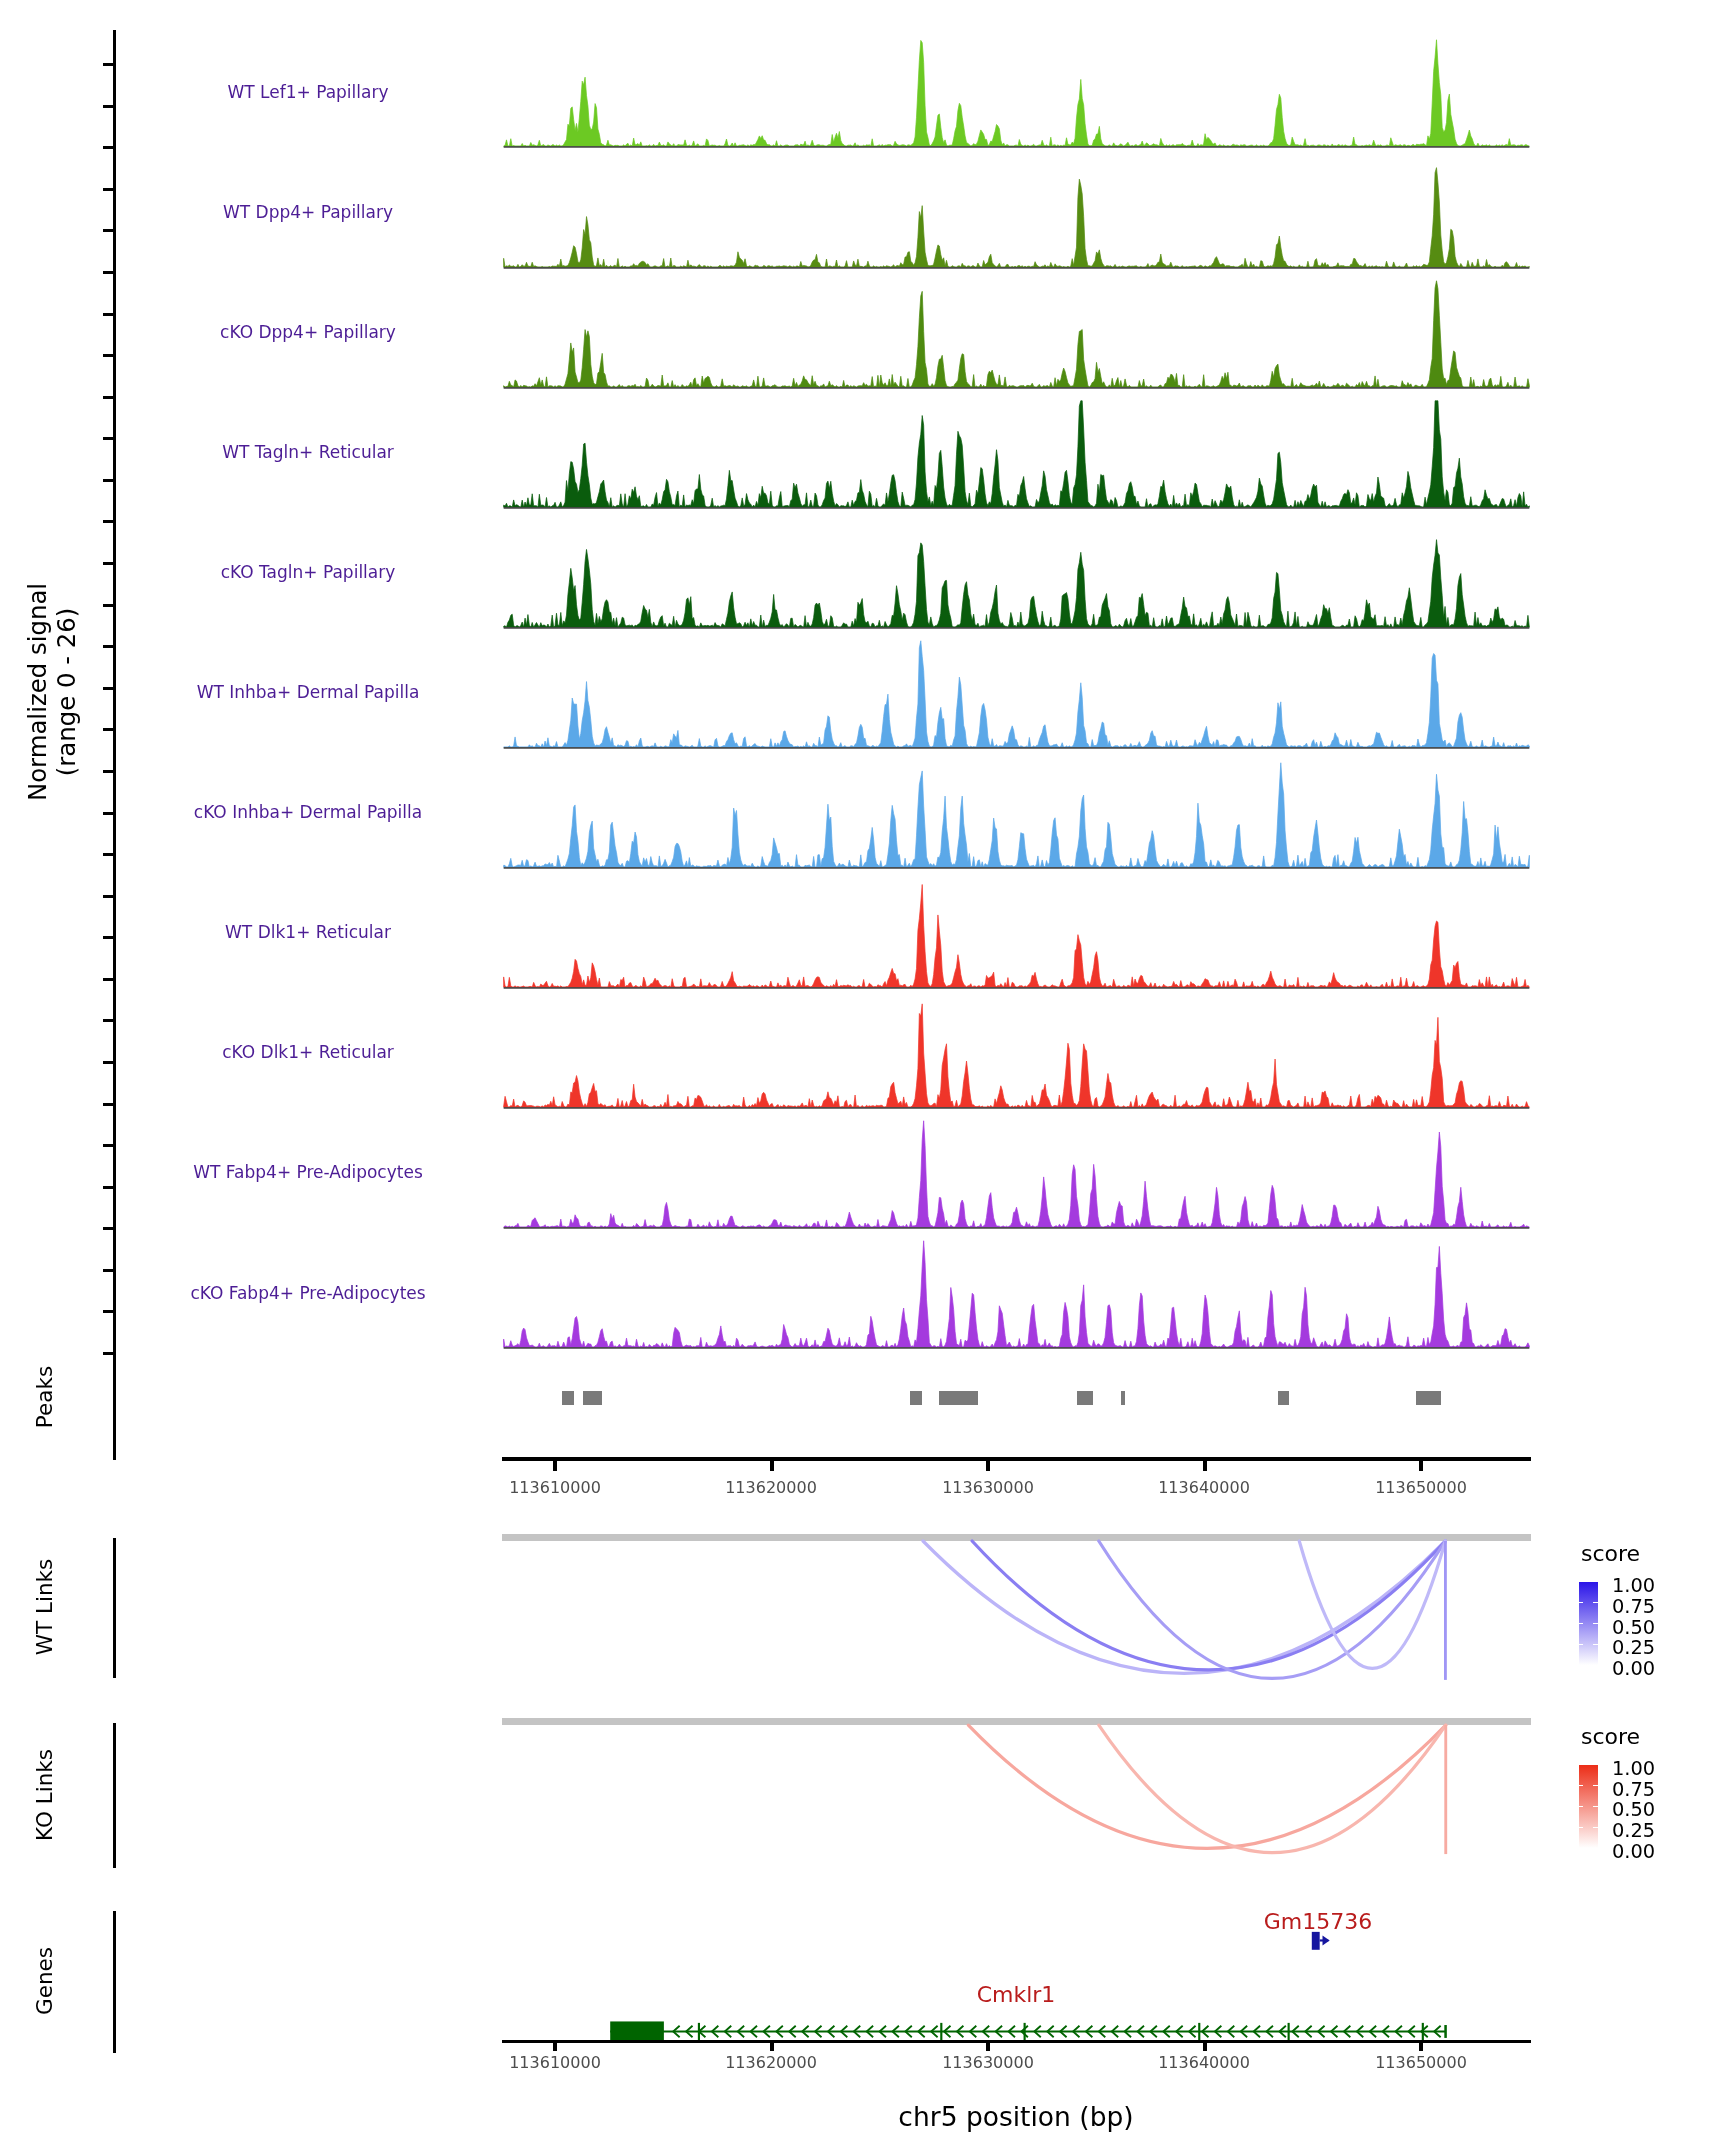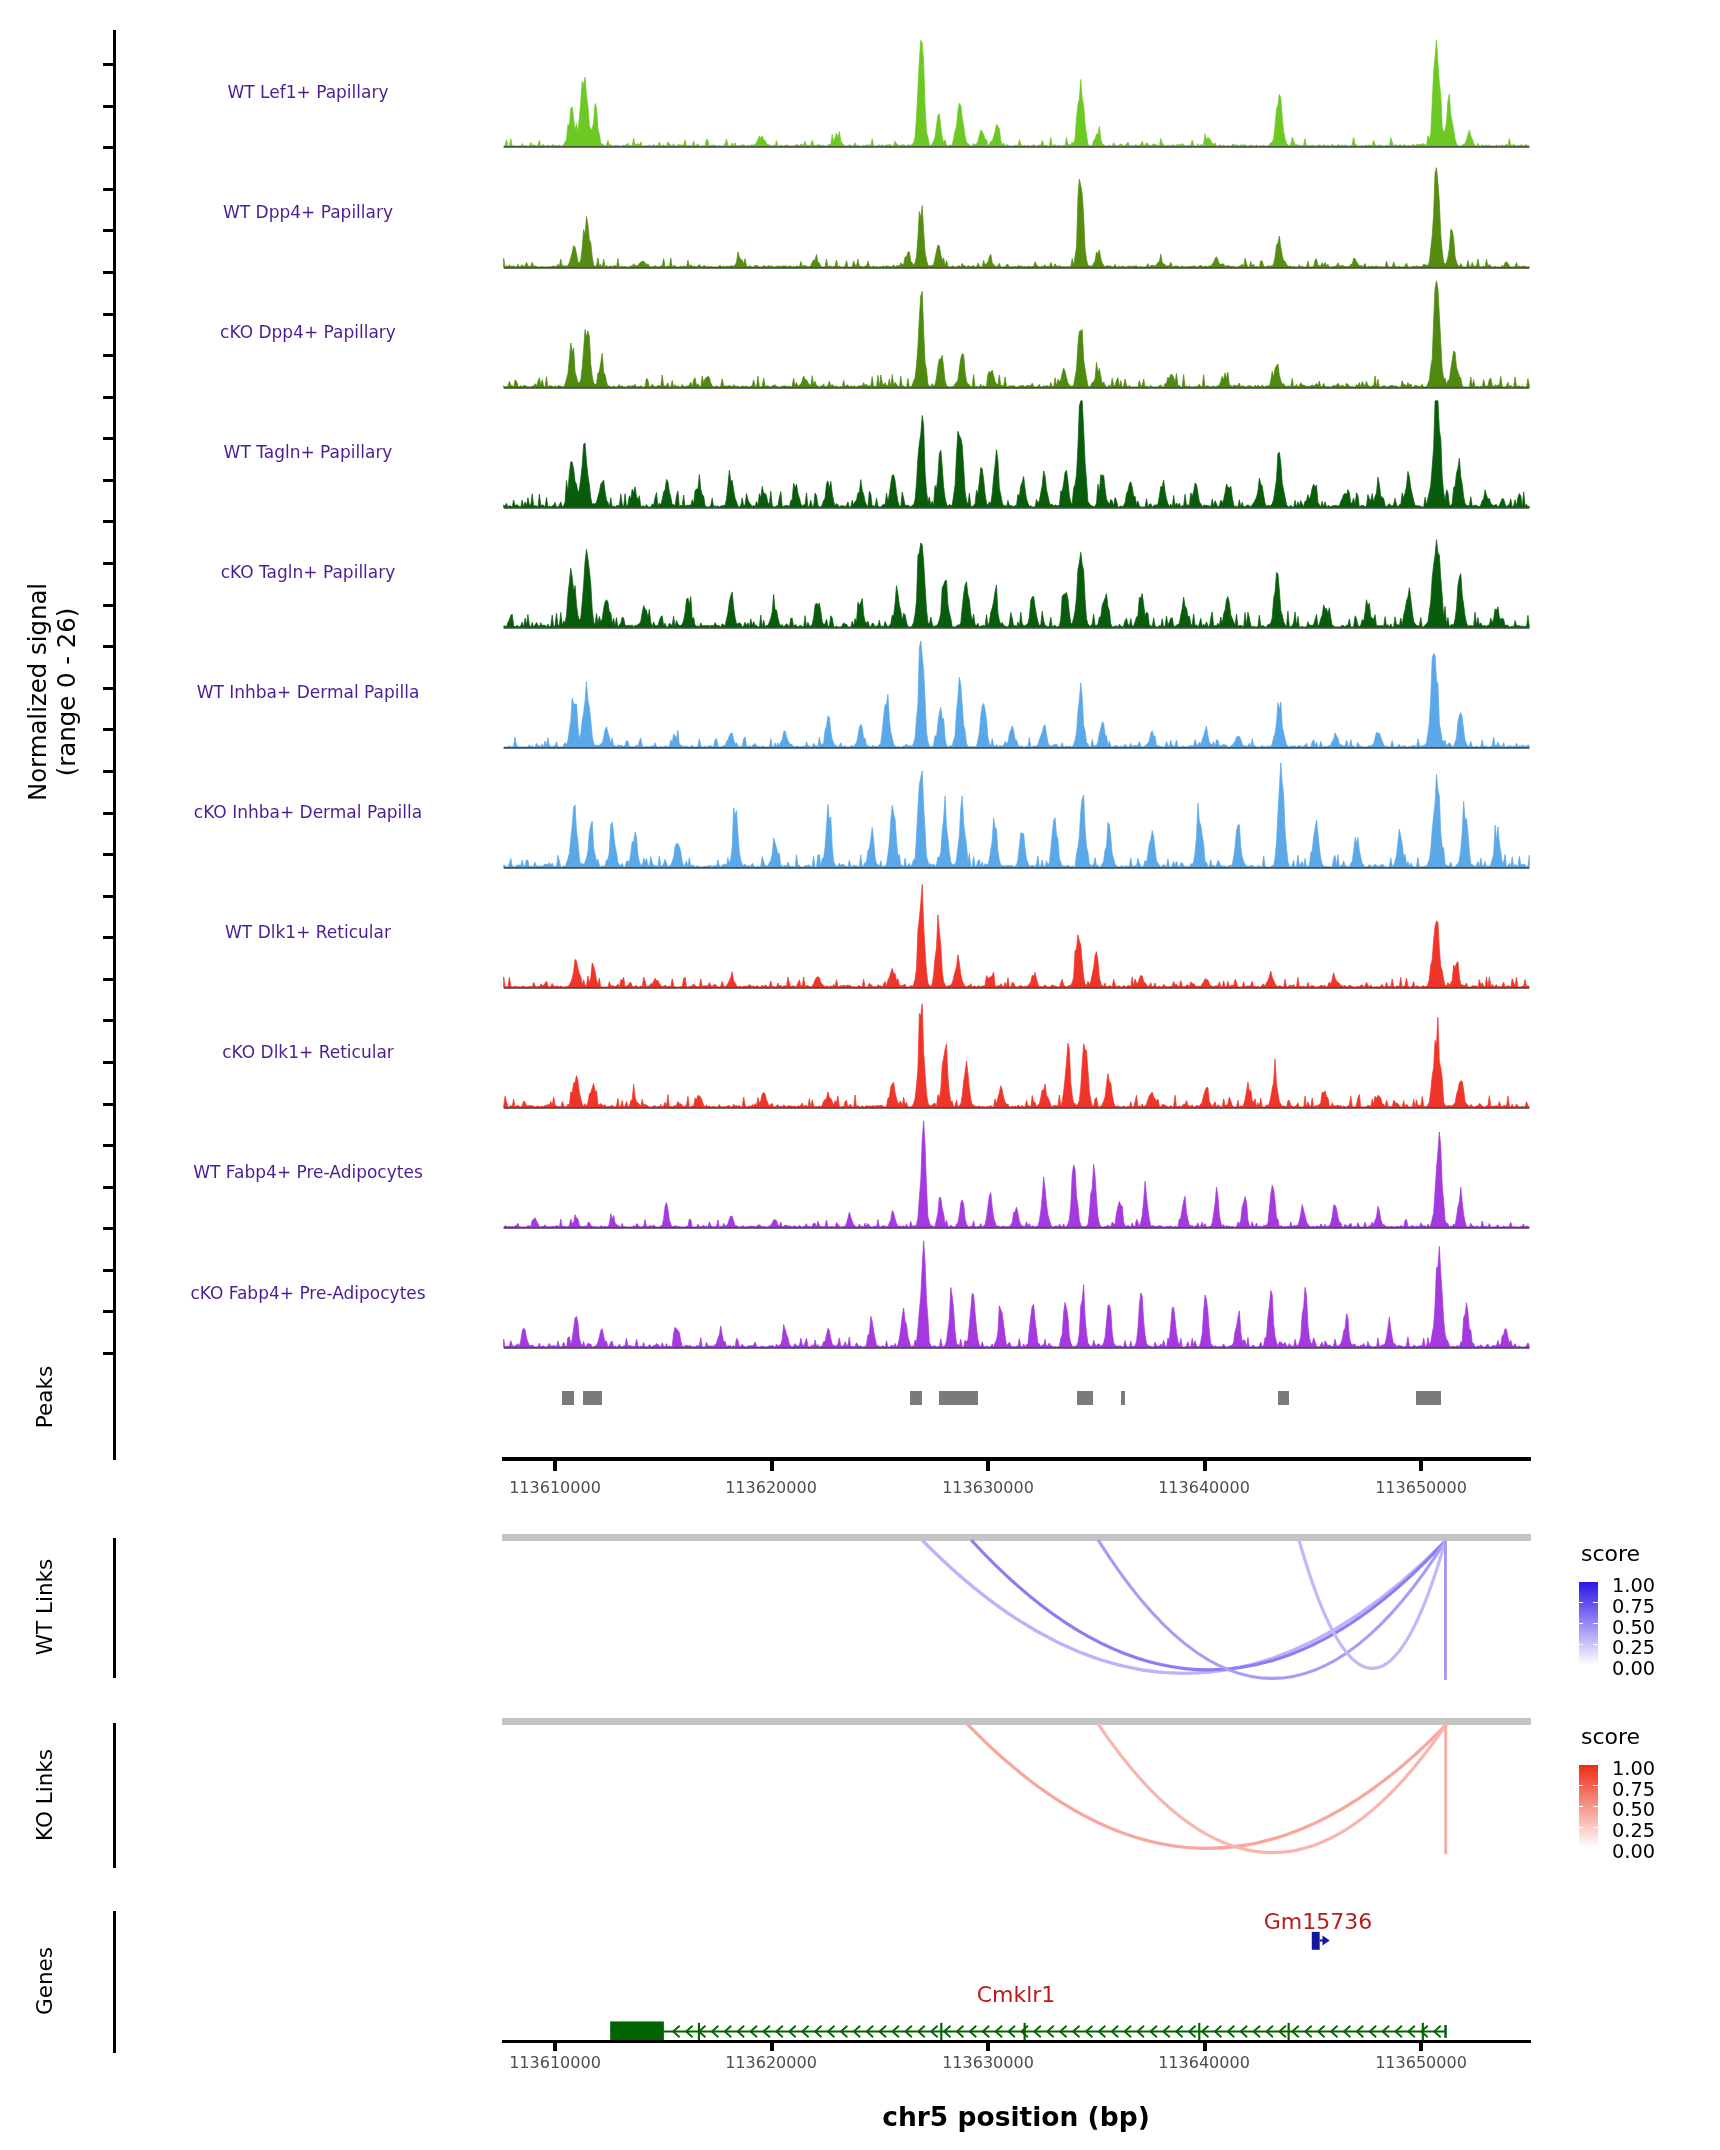--- a/index.html
+++ b/index.html
@@ -34,21 +34,21 @@
       <div class="track-label" style="left: 308px; top: 212px;">WT Dpp4+ Papillary</div>
       <svg width="1029" height="110" viewBox="0 0 1436 154" style="position: absolute; left: 502px; top: 160px;">
         <polygon points="0,150 0,137.6 2,150.0 4,148.0 6,149.0 8,147.1 10,148.8 12,148.9 14,148.0 16,150.0 18,150.0 20,146.1 22,150.0 24,149.1 26,146.6 28,148.6 30,148.6 32,143.2 34,148.4 36,148.9 38,149.1 40,143.1 42,149.0 44,148.2 46,149.1 48,150.0 50,150.0 52,150.0 54,149.2 56,150.0 58,150.0 60,150.0 62,150.0 64,149.1 66,150.0 68,148.4 70,148.7 72,148.8 74,149.0 76,146.0 78,149.0 80,138.7 82,148.4 84,147.8 86,148.8 88,148.3 90,147.7 92,143.5 94,137.0 96,129.1 98,120.0 100,122.0 102,131.0 104,142.4 106,144.3 108,139.9 110,123.2 112,97.4 114,104.8 116,79.2 118,90.6 120,111.5 122,116.0 124,135.8 126,146.9 128,149.0 130,147.8 132,137.1 134,148.2 136,146.4 138,150.0 140,138.9 142,150.0 144,147.3 146,150.0 148,149.2 150,147.8 152,150.0 154,148.0 156,147.2 158,150.0 160,137.9 162,150.0 164,150.0 166,148.2 168,150.0 170,148.8 172,150.0 174,150.0 176,150.0 178,148.0 180,148.8 182,145.2 184,148.2 186,147.6 188,148.5 190,144.7 192,143.0 194,141.9 196,142.0 198,143.5 200,147.1 202,145.2 204,148.7 206,150.0 208,150.0 210,148.8 212,148.2 214,149.0 216,150.0 218,150.0 220,147.9 222,148.4 224,138.0 226,150.0 228,149.2 230,148.1 232,150.0 234,137.2 236,150.0 238,147.7 240,148.2 242,150.0 244,150.0 246,150.0 248,148.4 250,150.0 252,148.1 254,148.9 256,150.0 258,140.3 260,148.9 262,146.8 264,148.8 266,148.6 268,149.0 270,150.0 272,148.2 274,146.3 276,148.9 278,150.0 280,148.2 282,148.1 284,150.0 286,148.3 288,150.0 290,148.7 292,150.0 294,150.0 296,150.0 298,150.0 300,150.0 302,147.8 304,148.0 306,150.0 308,148.2 310,150.0 312,148.5 314,149.1 316,149.0 318,148.1 320,148.4 322,148.6 324,147.2 326,143.1 328,128.5 330,136.1 332,138.5 334,140.5 336,144.9 338,138.3 340,148.0 342,149.7 344,148.1 346,148.9 348,150.0 350,150.0 352,147.2 354,148.0 356,148.1 358,150.0 360,150.0 362,150.0 364,147.6 366,148.5 368,150.0 370,148.1 372,148.2 374,149.1 376,148.3 378,150.0 380,150.0 382,148.8 384,148.8 386,148.3 388,149.2 390,148.8 392,148.1 394,148.5 396,148.7 398,150.0 400,148.2 402,148.7 404,150.0 406,148.6 408,150.0 410,148.5 412,148.5 414,150.0 416,142.1 418,148.4 420,147.7 422,148.1 424,148.4 426,149.9 428,149.5 430,147.6 432,142.9 434,140.1 436,139.6 438,132.1 440,143.1 442,144.0 444,149.0 446,149.8 448,150.0 450,150.0 452,138.6 454,150.0 456,148.3 458,148.6 460,150.0 462,148.8 464,149.0 466,140.0 468,150.0 470,148.2 472,150.0 474,150.0 476,150.0 478,148.4 480,140.9 482,150.0 484,150.0 486,150.0 488,150.0 490,141.3 492,147.0 494,148.5 496,138.8 498,148.9 500,148.9 502,149.2 504,150.0 506,148.2 508,148.7 510,141.6 512,148.2 514,150.0 516,150.0 518,148.2 520,150.0 522,149.0 524,150.0 526,150.0 528,149.2 530,150.0 532,148.2 534,150.0 536,147.9 538,148.7 540,149.0 542,150.0 544,148.7 546,146.7 548,150.0 550,148.0 552,147.8 554,148.9 556,143.8 558,146.7 560,146.0 562,135.8 564,135.6 566,129.1 568,128.4 570,141.8 572,143.8 574,147.4 576,144.0 578,134.9 580,108.4 582,72.2 584,80.8 586,63.9 588,99.5 590,129.0 592,139.4 594,147.8 596,147.9 598,147.9 600,147.7 602,145.9 604,137.2 606,127.0 608,118.9 610,120.4 612,132.4 614,140.6 616,136.9 618,148.4 620,140.5 622,148.9 624,150.0 626,150.0 628,147.9 630,149.1 632,150.0 634,150.0 636,148.3 638,148.2 640,150.0 642,144.7 644,148.2 646,148.2 648,150.0 650,148.2 652,148.5 654,150.0 656,148.1 658,148.2 660,150.0 662,150.0 664,144.3 666,148.2 668,150.0 670,149.9 672,140.7 674,146.8 676,145.0 678,143.3 680,135.6 682,131.9 684,143.7 686,146.2 688,148.4 690,149.7 692,148.1 694,144.7 696,150.0 698,150.0 700,150.0 702,150.0 704,146.6 706,146.1 708,150.0 710,150.0 712,149.0 714,150.0 716,148.8 718,150.0 720,148.1 722,147.7 724,149.3 726,148.2 728,150.0 730,148.9 732,150.0 734,148.6 736,148.8 738,150.0 740,148.8 742,149.1 744,142.4 746,146.7 748,148.4 750,150.0 752,150.0 754,148.6 756,148.6 758,146.7 760,150.0 762,148.2 764,150.0 766,143.4 768,148.2 770,150.0 772,145.4 774,148.4 776,149.0 778,148.2 780,148.7 782,150.0 784,149.2 786,150.0 788,150.0 790,148.9 792,150.0 794,148.6 796,138.1 798,147.6 800,134.7 802,122.0 804,52.3 806,26.8 808,35.5 810,47.7 812,78.9 814,124.2 816,139.3 818,148.0 820,148.0 822,148.6 824,148.5 826,144.4 828,141.2 830,128.7 832,131.7 834,125.8 836,137.7 838,144.3 840,147.2 842,149.7 844,148.1 846,148.1 848,148.6 850,148.2 852,150.0 854,149.2 856,146.2 858,150.0 860,150.0 862,148.8 864,150.0 866,148.4 868,149.1 870,150.0 872,150.0 874,148.8 876,148.3 878,149.0 880,148.7 882,148.8 884,148.3 886,148.2 888,150.0 890,150.0 892,149.0 894,150.0 896,150.0 898,150.0 900,148.7 902,145.0 904,150.0 906,148.2 908,147.1 910,148.0 912,148.3 914,146.7 916,143.3 918,142.8 920,131.7 922,143.2 924,145.5 926,146.5 928,148.4 930,147.9 932,148.0 934,143.0 936,147.9 938,150.0 940,148.2 942,148.5 944,148.5 946,150.0 948,150.0 950,147.8 952,150.0 954,150.0 956,149.2 958,150.0 960,149.1 962,149.1 964,148.8 966,148.6 968,148.2 970,150.0 972,150.0 974,148.2 976,147.5 978,148.6 980,150.0 982,148.1 984,149.1 986,150.0 988,148.0 990,148.3 992,145.8 994,143.2 996,137.9 998,135.3 1000,140.0 1002,144.8 1004,146.8 1006,145.4 1008,145.5 1010,149.0 1012,148.0 1014,148.1 1016,148.0 1018,149.1 1020,149.2 1022,148.9 1024,150.0 1026,150.0 1028,150.0 1030,148.4 1032,147.8 1034,145.9 1036,150.0 1038,137.6 1040,145.1 1042,150.0 1044,150.0 1046,142.2 1048,148.6 1050,145.8 1052,150.0 1054,148.9 1056,150.0 1058,150.0 1060,141.0 1062,141.6 1064,148.2 1066,150.0 1068,149.2 1070,148.0 1072,148.8 1074,148.0 1076,149.1 1078,144.8 1080,136.1 1082,118.5 1084,117.0 1086,106.5 1088,121.9 1090,133.5 1092,141.0 1094,141.8 1096,146.1 1098,148.5 1100,149.1 1102,148.2 1104,150.0 1106,148.8 1108,150.0 1110,150.0 1112,150.0 1114,146.8 1116,150.0 1118,148.6 1120,150.0 1122,150.0 1124,150.0 1126,141.7 1128,150.0 1130,150.0 1132,150.0 1134,148.9 1136,140.1 1138,138.1 1140,147.6 1142,148.1 1144,148.4 1146,143.8 1148,147.5 1150,143.6 1152,148.0 1154,146.1 1156,150.0 1158,150.0 1160,150.0 1162,149.2 1164,148.9 1166,148.0 1168,143.9 1170,148.8 1172,147.9 1174,148.2 1176,148.0 1178,149.2 1180,149.1 1182,149.0 1184,149.3 1186,146.1 1188,145.8 1190,137.9 1192,138.1 1194,142.5 1196,145.1 1198,147.9 1200,147.8 1202,149.0 1204,148.2 1206,145.0 1208,150.0 1210,150.0 1212,148.5 1214,150.0 1216,147.9 1218,150.0 1220,148.9 1222,148.0 1224,150.0 1226,149.2 1228,150.0 1230,149.3 1232,150.0 1234,150.0 1236,141.7 1238,148.1 1240,150.0 1242,150.0 1244,150.0 1246,142.7 1248,148.0 1250,150.0 1252,150.0 1254,148.5 1256,150.0 1258,150.0 1260,150.0 1262,148.2 1264,144.2 1266,150.0 1268,150.0 1270,150.0 1272,150.0 1274,148.1 1276,150.0 1278,147.8 1280,150.0 1282,148.5 1284,150.0 1286,148.5 1288,146.1 1290,146.7 1292,147.5 1294,147.4 1296,142.5 1298,123.7 1300,106.1 1302,75.9 1304,17.7 1306,10.7 1308,31.9 1310,58.8 1312,105.0 1314,127.1 1316,142.6 1318,145.8 1320,143.6 1322,135.3 1324,124.2 1326,97.0 1328,98.8 1330,109.8 1332,134.9 1334,142.9 1336,147.1 1338,149.6 1340,144.9 1342,148.4 1344,150.0 1346,150.0 1348,150.0 1350,140.6 1352,148.2 1354,150.0 1356,143.3 1358,148.8 1360,148.7 1362,148.4 1364,138.5 1366,148.6 1368,150.0 1370,150.0 1372,148.1 1374,150.0 1376,139.3 1378,148.1 1380,146.2 1382,148.6 1384,150.0 1386,150.0 1388,148.9 1390,150.0 1392,150.0 1394,150.0 1396,150.0 1398,147.3 1400,149.3 1402,143.8 1404,142.4 1406,144.9 1408,148.5 1410,150.0 1412,150.0 1414,150.0 1416,149.1 1418,143.5 1420,150.0 1422,148.2 1424,150.0 1426,148.5 1428,149.2 1430,148.4 1432,150.0 1434,150.0 1436,149.2 1436,150" fill="#568c12" stroke="#568c12" stroke-width="1"></polygon>
         <rect x="0" y="150" width="1436" height="2.2" fill="#3c3c3c"></rect>
       </svg>
       <div class="track-label" style="left: 308px; top: 332px;">cKO Dpp4+ Papillary</div>
       <svg width="1029" height="110" viewBox="0 0 1436 154" style="position: absolute; left: 502px; top: 280px;">
         <polygon points="0,150 0,147.9 2,150.0 4,149.2 6,148.8 8,141.8 10,147.2 12,147.7 14,150.0 16,139.9 18,141.5 20,148.2 22,150.0 24,147.6 26,150.0 28,147.5 30,148.1 32,148.4 34,150.0 36,149.3 38,150.0 40,148.2 42,148.9 44,145.2 46,148.5 48,142.5 50,136.8 52,147.5 54,139.9 56,148.5 58,150.0 60,135.6 62,150.0 64,148.2 66,148.1 68,148.5 70,150.0 72,147.9 74,150.0 76,148.1 78,148.2 80,148.4 82,149.9 84,149.4 86,145.9 88,138.5 90,131.3 92,110.9 94,88.1 96,101.3 98,95.1 100,128.9 102,135.8 104,143.6 106,143.9 108,140.2 110,122.6 112,96.9 114,69.4 116,79.8 118,71.2 120,79.1 122,118.1 124,134.6 126,143.9 128,146.4 130,145.3 132,130.2 134,128.2 136,115.5 138,102.7 140,129.4 142,132.4 144,142.7 146,148.6 148,148.0 150,150.0 152,150.0 154,148.0 156,150.0 158,150.0 160,148.3 162,146.4 164,150.0 166,147.7 168,150.0 170,150.0 172,150.0 174,148.2 176,148.0 178,149.0 180,147.6 182,148.3 184,145.9 186,150.0 188,149.1 190,150.0 192,147.6 194,150.0 196,150.0 198,149.2 200,137.3 202,140.5 204,150.0 206,149.1 208,146.0 210,148.0 212,150.0 214,149.1 216,147.7 218,147.9 220,148.9 222,133.0 224,148.1 226,148.5 228,147.8 230,144.0 232,150.0 234,150.0 236,140.8 238,150.0 240,146.5 242,150.0 244,147.7 246,150.0 248,150.0 250,146.4 252,148.7 254,150.0 256,148.2 258,149.1 260,146.6 262,143.0 264,150.0 266,139.8 268,137.0 270,148.2 272,145.2 274,148.7 276,149.7 278,134.4 280,144.3 282,137.8 284,136.6 286,134.7 288,136.4 290,144.1 292,148.5 294,149.6 296,149.9 298,147.6 300,150.0 302,150.0 304,147.9 306,138.4 308,148.6 310,147.9 312,148.9 314,148.4 316,147.7 318,148.3 320,150.0 322,146.6 324,148.6 326,149.0 328,148.3 330,150.0 332,150.0 334,148.0 336,148.8 338,149.3 340,148.2 342,150.0 344,150.0 346,148.8 348,148.1 350,139.9 352,147.9 354,150.0 356,134.6 358,149.2 360,150.0 362,148.5 364,137.1 366,148.3 368,148.5 370,148.0 372,149.0 374,150.0 376,148.2 378,147.6 380,146.6 382,148.6 384,150.0 386,150.0 388,150.0 390,148.3 392,148.5 394,148.2 396,149.1 398,149.0 400,148.5 402,150.0 404,148.2 406,137.6 408,148.1 410,143.4 412,149.0 414,147.0 416,145.9 418,141.3 420,134.2 422,139.3 424,139.8 426,143.5 428,146.1 430,147.7 432,134.0 434,146.8 436,141.8 438,147.7 440,148.2 442,150.0 444,148.1 446,148.5 448,145.5 450,150.0 452,148.7 454,148.1 456,141.7 458,148.2 460,146.6 462,148.1 464,150.0 466,147.8 468,150.0 470,150.0 472,148.9 474,150.0 476,140.6 478,150.0 480,147.1 482,147.0 484,150.0 486,147.8 488,150.0 490,147.9 492,149.0 494,150.0 496,148.4 498,148.0 500,148.0 502,148.3 504,143.7 506,147.6 508,146.1 510,148.8 512,148.0 514,148.4 516,135.2 518,150.0 520,148.0 522,150.0 524,133.5 526,150.0 528,133.0 530,143.9 532,147.4 534,143.9 536,148.2 538,147.8 540,138.5 542,150.0 544,132.3 546,147.1 548,143.0 550,145.8 552,148.9 554,150.0 556,134.8 558,148.5 560,148.2 562,150.0 564,150.0 566,137.9 568,150.0 570,149.9 572,147.1 574,141.2 576,137.0 578,118.5 580,93.2 582,52.9 584,22.5 586,15.9 588,72.0 590,115.4 592,125.3 594,145.7 596,148.9 598,148.8 600,145.1 602,148.8 604,145.9 606,136.7 608,120.6 610,110.9 612,110.7 614,105.4 616,122.8 618,141.0 620,147.7 622,149.3 624,149.9 626,150.0 628,149.1 630,149.0 632,145.2 634,143.2 636,140.2 638,123.9 640,109.9 642,103.3 644,104.3 646,128.4 648,142.0 650,145.2 652,146.7 654,149.9 656,149.1 658,132.4 660,150.0 662,148.5 664,150.0 666,149.2 668,145.8 670,150.0 672,147.5 674,149.8 676,147.7 678,132.4 680,127.7 682,129.8 684,126.1 686,134.1 688,141.7 690,146.0 692,146.8 694,132.9 696,147.8 698,147.8 700,148.2 702,135.7 704,148.9 706,150.0 708,147.5 710,148.8 712,148.1 714,148.1 716,149.2 718,150.0 720,150.0 722,148.4 724,147.9 726,148.0 728,147.6 730,150.0 732,148.1 734,147.5 736,148.2 738,147.9 740,144.5 742,148.8 744,150.0 746,150.0 748,148.3 750,146.1 752,150.0 754,150.0 756,147.8 758,149.0 760,148.1 762,147.9 764,150.0 766,143.4 768,148.6 770,150.0 772,136.8 774,148.1 776,139.0 778,142.0 780,139.8 782,130.5 784,123.3 786,128.0 788,136.6 790,144.1 792,146.9 794,148.8 796,148.4 798,147.3 800,136.5 802,124.9 804,90.5 806,72.0 808,71.0 810,69.3 812,111.4 814,125.0 816,137.1 818,147.9 820,149.7 822,147.8 824,143.6 826,142.6 828,137.9 830,115.3 832,129.4 834,123.9 836,134.8 838,145.4 840,142.5 842,147.2 844,149.9 846,150.0 848,146.8 850,150.0 852,137.6 854,148.2 856,147.5 858,141.1 860,136.6 862,150.0 864,140.8 866,150.0 868,148.2 870,138.5 872,147.5 874,150.0 876,147.5 878,150.0 880,150.0 882,150.0 884,150.0 886,150.0 888,150.0 890,140.8 892,148.4 894,148.2 896,138.7 898,150.0 900,148.1 902,150.0 904,150.0 906,147.2 908,150.0 910,150.0 912,150.0 914,150.0 916,150.0 918,147.7 920,147.1 922,150.0 924,149.9 926,145.1 928,144.3 930,136.0 932,138.5 934,132.1 936,132.7 938,136.6 940,143.0 942,130.8 944,147.9 946,147.5 948,150.0 950,150.0 952,132.5 954,150.0 956,148.1 958,150.0 960,148.0 962,150.0 964,150.0 966,150.0 968,148.6 970,150.0 972,148.0 974,146.0 976,149.2 978,150.0 980,132.6 982,150.0 984,148.2 986,148.3 988,149.1 990,150.0 992,149.0 994,148.0 996,150.0 998,149.1 1000,148.1 1002,146.9 1004,142.0 1006,134.8 1008,139.9 1010,129.9 1012,138.1 1014,129.1 1016,147.1 1018,147.2 1020,149.8 1022,147.2 1024,147.5 1026,148.4 1028,147.7 1030,144.2 1032,150.0 1034,148.4 1036,148.2 1038,150.0 1040,150.0 1042,148.2 1044,148.2 1046,147.9 1048,150.0 1050,150.0 1052,147.0 1054,150.0 1056,147.2 1058,148.9 1060,150.0 1062,146.8 1064,149.1 1066,150.0 1068,148.2 1070,148.1 1072,148.6 1074,140.4 1076,127.8 1078,136.3 1080,123.9 1082,119.9 1084,117.7 1086,133.4 1088,140.3 1090,145.8 1092,145.1 1094,148.1 1096,149.0 1098,148.5 1100,148.7 1102,149.2 1104,137.6 1106,150.0 1108,148.1 1110,146.3 1112,150.0 1114,148.2 1116,143.8 1118,146.6 1120,147.5 1122,148.2 1124,148.8 1126,148.9 1128,148.9 1130,148.2 1132,146.9 1134,148.3 1136,147.5 1138,144.5 1140,148.3 1142,141.4 1144,150.0 1146,149.0 1148,144.8 1150,148.5 1152,150.0 1154,148.7 1156,150.0 1158,150.0 1160,149.0 1162,147.1 1164,148.4 1166,147.5 1168,144.7 1170,147.2 1172,149.2 1174,147.0 1176,148.2 1178,150.0 1180,144.4 1182,146.3 1184,148.1 1186,150.0 1188,148.6 1190,150.0 1192,150.0 1194,146.4 1196,148.2 1198,143.5 1200,150.0 1202,142.2 1204,146.3 1206,148.1 1208,141.9 1210,148.1 1212,148.2 1214,150.0 1216,148.0 1218,147.8 1220,134.3 1222,150.0 1224,139.0 1226,150.0 1228,150.0 1230,148.6 1232,148.1 1234,148.2 1236,150.0 1238,150.0 1240,148.4 1242,147.8 1244,147.8 1246,148.1 1248,148.9 1250,148.2 1252,150.0 1254,150.0 1256,150.0 1258,141.0 1260,146.4 1262,146.5 1264,148.6 1266,143.5 1268,147.5 1270,145.4 1272,150.0 1274,150.0 1276,147.4 1278,147.5 1280,148.7 1282,149.2 1284,148.9 1286,146.1 1288,150.0 1290,149.9 1292,149.4 1294,144.9 1296,139.7 1298,122.3 1300,109.9 1302,56.9 1304,11.3 1306,1.1 1308,12.4 1310,50.1 1312,87.4 1314,124.6 1316,137.9 1318,137.5 1320,146.4 1322,140.6 1324,139.8 1326,124.7 1328,112.2 1330,99.2 1332,101.5 1334,122.2 1336,128.8 1338,134.9 1340,137.1 1342,147.7 1344,150.0 1346,150.0 1348,150.0 1350,150.0 1352,150.0 1354,135.8 1356,148.9 1358,139.5 1360,150.0 1362,149.2 1364,148.9 1366,150.0 1368,148.4 1370,150.0 1372,139.4 1374,148.2 1376,148.8 1378,148.2 1380,139.5 1382,137.2 1384,146.9 1386,150.0 1388,146.6 1390,148.3 1392,146.5 1394,148.2 1396,134.9 1398,149.1 1400,150.0 1402,150.0 1404,148.1 1406,143.2 1408,150.0 1410,147.2 1412,150.0 1414,150.0 1416,135.8 1418,148.7 1420,148.9 1422,148.2 1424,150.0 1426,148.0 1428,150.0 1430,150.0 1432,150.0 1434,138.2 1436,147.7 1436,150" fill="#4e8a10" stroke="#4e8a10" stroke-width="1"></polygon>
         <rect x="0" y="150" width="1436" height="2.2" fill="#3c3c3c"></rect>
       </svg>
-      <div class="track-label" style="left: 308px; top: 452px;">WT Tagln+ Papillary</div>
+      <div class="track-label" style="left: 308px; top: 452px;">WT Tagln+ Reticular</div>
       <svg width="1029" height="110" viewBox="0 0 1436 154" style="position: absolute; left: 502px; top: 400px;">
         <polygon points="0,150 0,147.1 2,148.4 4,144.6 6,150.0 8,148.2 10,148.3 12,150.0 14,139.9 16,148.1 18,146.5 20,147.5 22,149.2 24,150.0 26,140.1 28,150.0 30,142.8 32,148.2 34,136.9 36,147.0 38,147.1 40,131.3 42,148.2 44,147.9 46,148.2 48,150.0 50,131.9 52,147.5 54,147.0 56,147.3 58,150.0 60,136.5 62,150.0 64,148.0 66,150.0 68,148.2 70,147.4 72,143.2 74,150.0 76,150.0 78,147.1 80,142.6 82,149.7 84,147.8 86,143.0 88,112.8 90,128.2 92,103.1 94,86.3 96,87.1 98,96.7 100,114.1 102,118.0 104,129.4 106,125.3 108,109.9 110,91.2 112,61.6 114,60.4 116,87.0 118,105.9 120,118.8 122,137.2 124,146.1 126,144.9 128,145.7 130,143.2 132,135.5 134,128.4 136,117.5 138,115.2 140,112.1 142,128.3 144,140.1 146,143.4 148,149.4 150,136.8 152,150.0 154,148.2 156,150.0 158,148.1 160,147.3 162,148.2 164,131.4 166,145.6 168,150.0 170,131.2 172,149.7 174,146.0 176,134.1 178,138.6 180,124.9 182,129.5 184,121.5 186,134.7 188,139.7 190,134.0 192,149.2 194,148.6 196,148.2 198,150.0 200,146.2 202,150.0 204,150.0 206,150.0 208,145.6 210,147.3 212,136.4 214,129.6 216,148.6 218,144.1 220,147.1 222,139.4 224,128.5 226,125.7 228,111.1 230,114.5 232,128.3 234,135.7 236,146.8 238,146.3 240,147.8 242,134.3 244,127.5 246,150.0 248,147.0 250,148.6 252,132.9 254,150.0 256,146.9 258,147.8 260,147.0 262,147.6 264,139.6 266,145.2 268,126.9 270,124.5 272,124.6 274,104.3 276,124.8 278,132.5 280,134.4 282,147.5 284,149.7 286,150.0 288,150.0 290,147.2 292,137.4 294,150.0 296,147.6 298,150.0 300,147.8 302,150.0 304,148.4 306,148.1 308,147.2 310,147.9 312,138.5 314,119.8 316,98.5 318,112.9 320,112.8 322,126.0 324,137.4 326,142.5 328,148.7 330,149.8 332,148.2 334,137.1 336,147.9 338,146.8 340,131.0 342,139.6 344,144.2 346,145.8 348,150.0 350,147.1 352,149.9 354,142.0 356,148.0 358,131.1 360,136.7 362,120.8 364,130.4 366,130.5 368,134.1 370,144.1 372,145.9 374,127.7 376,147.3 378,150.0 380,150.0 382,148.2 384,148.3 386,136.8 388,128.2 390,149.2 392,148.6 394,148.1 396,147.7 398,147.8 400,149.3 402,140.9 404,138.8 406,116.4 408,122.8 410,117.9 412,130.4 414,136.8 416,144.9 418,148.8 420,146.7 422,146.6 424,130.0 426,150.0 428,148.9 430,140.1 432,148.7 434,148.6 436,130.3 438,134.0 440,146.9 442,149.9 444,149.7 446,146.5 448,140.8 450,137.3 452,116.8 454,113.5 456,124.0 458,113.8 460,130.6 462,141.6 464,148.4 466,145.0 468,146.6 470,150.0 472,147.9 474,148.2 476,148.2 478,149.2 480,147.7 482,142.6 484,150.0 486,150.0 488,140.2 490,147.5 492,142.0 494,140.3 496,130.0 498,129.5 500,111.4 502,126.5 504,131.9 506,142.0 508,146.8 510,149.5 512,127.7 514,131.9 516,149.1 518,147.2 520,150.0 522,137.7 524,147.8 526,150.0 528,150.0 530,147.4 532,145.5 534,147.5 536,130.1 538,142.8 540,131.2 542,116.7 544,105.4 546,104.6 548,113.1 550,129.5 552,142.2 554,148.2 556,149.6 558,128.9 560,137.6 562,147.6 564,147.3 566,147.5 568,148.4 570,149.9 572,147.2 574,146.7 576,139.2 578,116.2 580,80.1 582,60.3 584,47.9 586,21.7 588,35.3 590,100.7 592,128.3 594,142.2 596,135.7 598,147.7 600,141.7 602,147.8 604,119.7 606,124.4 608,106.3 610,74.9 612,70.5 614,93.4 616,121.9 618,137.1 620,145.6 622,149.2 624,146.1 626,147.8 628,147.3 630,133.4 632,119.6 634,75.8 636,43.8 638,49.9 640,53.5 642,63.4 644,93.8 646,128.3 648,141.0 650,146.5 652,130.4 654,148.1 656,149.9 658,147.5 660,145.6 662,126.3 664,131.6 666,114.6 668,94.6 670,96.4 672,111.7 674,131.5 676,144.2 678,147.6 680,142.5 682,144.9 684,131.0 686,108.1 688,90.9 690,69.6 692,85.0 694,122.7 696,133.0 698,143.1 700,148.9 702,146.9 704,150.0 706,140.5 708,147.5 710,148.0 712,148.1 714,149.9 716,147.4 718,148.0 720,132.1 722,135.1 724,119.7 726,115.3 728,107.1 730,124.3 732,138.3 734,144.2 736,149.2 738,148.1 740,150.0 742,150.0 744,149.9 746,139.3 748,144.0 750,141.4 752,130.0 754,119.9 756,99.2 758,106.7 760,125.4 762,134.0 764,143.5 766,147.2 768,145.7 770,148.7 772,146.6 774,148.0 776,147.4 778,148.1 780,127.2 782,128.4 784,116.4 786,101.3 788,98.5 790,113.7 792,133.9 794,143.0 796,145.8 798,123.3 800,118.3 802,104.8 804,65.5 806,8.5 808,1.1 810,1.1 812,40.7 814,87.1 816,112.9 818,142.2 820,144.9 822,147.6 824,148.2 826,149.9 828,148.4 830,144.5 832,117.9 834,129.9 836,104.3 838,105.9 840,105.3 842,124.0 844,139.1 846,142.5 848,146.4 850,139.4 852,141.2 854,148.4 856,136.5 858,140.8 860,150.0 862,150.0 864,147.9 866,149.8 868,147.3 870,143.7 872,130.8 874,127.2 876,117.4 878,114.4 880,122.0 882,134.7 884,134.8 886,146.3 888,141.4 890,148.0 892,150.0 894,150.0 896,150.0 898,150.0 900,138.2 902,150.0 904,146.1 906,145.1 908,150.0 910,148.2 912,146.8 914,147.2 916,145.2 918,134.8 920,121.0 922,121.7 924,112.2 926,128.1 928,138.1 930,145.4 932,148.8 934,145.6 936,150.0 938,133.6 940,148.0 942,144.1 944,148.1 946,144.3 948,150.0 950,147.9 952,147.9 954,131.8 956,147.9 958,146.4 960,148.1 962,129.9 964,135.1 966,128.2 968,116.2 970,118.2 972,130.7 974,142.2 976,145.1 978,149.5 980,147.2 982,147.5 984,147.5 986,148.2 988,148.2 990,150.0 992,138.6 994,148.4 996,140.9 998,145.6 1000,150.0 1002,147.9 1004,140.1 1006,143.9 1008,139.6 1010,129.9 1012,117.5 1014,121.7 1016,123.7 1018,120.6 1020,135.9 1022,146.2 1024,149.8 1026,148.6 1028,150.0 1030,139.7 1032,150.0 1034,143.2 1036,150.0 1038,149.2 1040,147.9 1042,146.8 1044,148.2 1046,149.9 1048,146.8 1050,143.9 1052,140.2 1054,136.3 1056,127.7 1058,109.3 1060,117.6 1062,120.4 1064,133.3 1066,144.5 1068,149.1 1070,147.3 1072,148.1 1074,147.6 1076,145.4 1078,139.0 1080,124.9 1082,111.1 1084,74.8 1086,73.0 1088,87.8 1090,115.8 1092,126.4 1094,136.2 1096,146.2 1098,149.6 1100,149.9 1102,147.1 1104,150.0 1106,150.0 1108,140.5 1110,150.0 1112,142.4 1114,147.9 1116,140.7 1118,145.5 1120,149.0 1122,141.6 1124,140.9 1126,132.4 1128,139.2 1130,133.2 1132,123.3 1134,117.7 1136,121.9 1138,119.3 1140,143.2 1142,146.6 1144,149.5 1146,141.7 1148,150.0 1150,142.5 1152,150.0 1154,147.9 1156,148.2 1158,150.0 1160,148.2 1162,148.0 1164,147.7 1166,147.6 1168,148.4 1170,148.4 1172,141.8 1174,138.3 1176,132.3 1178,130.7 1180,132.8 1182,125.5 1184,130.0 1186,145.0 1188,143.5 1190,137.1 1192,146.6 1194,129.9 1196,134.0 1198,150.0 1200,147.9 1202,147.6 1204,147.8 1206,150.0 1208,147.7 1210,132.3 1212,138.2 1214,140.6 1216,131.0 1218,143.2 1220,134.8 1222,130.2 1224,107.8 1226,118.2 1228,134.5 1230,136.0 1232,137.5 1234,147.5 1236,149.8 1238,147.3 1240,145.0 1242,148.2 1244,148.2 1246,146.3 1248,137.7 1250,146.7 1252,150.0 1254,146.8 1256,146.2 1258,129.9 1260,137.2 1262,130.1 1264,120.8 1266,100.0 1268,107.9 1270,122.8 1272,131.6 1274,140.5 1276,147.7 1278,147.6 1280,148.2 1282,148.1 1284,149.0 1286,150.0 1288,149.9 1290,136.0 1292,146.8 1294,137.3 1296,128.8 1298,118.7 1300,93.4 1302,66.5 1304,1.1 1306,1.1 1308,1.1 1310,41.9 1312,54.8 1314,107.6 1316,129.0 1318,140.6 1320,125.7 1322,129.3 1324,146.8 1326,148.2 1328,144.5 1330,122.5 1332,121.1 1334,102.5 1336,95.4 1338,81.4 1340,107.7 1342,117.5 1344,135.4 1346,144.7 1348,147.6 1350,147.8 1352,148.5 1354,135.4 1356,148.2 1358,148.0 1360,147.2 1362,147.4 1364,148.8 1366,149.6 1368,146.5 1370,141.1 1372,138.1 1374,125.7 1376,133.3 1378,138.6 1380,137.9 1382,144.6 1384,146.6 1386,147.9 1388,146.8 1390,146.4 1392,150.0 1394,147.5 1396,142.6 1398,137.9 1400,138.7 1402,145.5 1404,150.0 1406,147.2 1408,146.4 1410,138.4 1412,150.0 1414,147.8 1416,139.5 1418,148.7 1420,136.5 1422,130.9 1424,134.4 1426,150.0 1428,128.6 1430,148.0 1432,145.9 1434,150.0 1436,148.2 1436,150" fill="#0a5c0d" stroke="#0a5c0d" stroke-width="1"></polygon>
         <rect x="0" y="150" width="1436" height="2.2" fill="#3c3c3c"></rect>
       </svg>
       <div class="track-label" style="left: 308px; top: 572px;">cKO Tagln+ Papillary</div>
       <svg width="1029" height="110" viewBox="0 0 1436 154" style="position: absolute; left: 502px; top: 520px;">
         <polygon points="0,150 0,149.0 2,147.9 4,150.0 6,143.2 8,140.1 10,133.5 12,131.9 14,147.3 16,150.0 18,148.0 20,148.2 22,150.0 24,147.6 26,142.9 28,150.0 30,137.3 32,147.5 34,132.4 36,147.4 38,150.0 40,143.4 42,150.0 44,146.8 46,143.5 48,147.1 50,150.0 52,143.7 54,148.2 56,147.1 58,147.5 60,150.0 62,145.6 64,150.0 66,147.9 68,133.1 70,150.0 72,147.6 74,130.5 76,147.2 78,147.4 80,129.4 82,148.1 84,141.2 86,143.8 88,133.0 90,104.7 92,87.2 94,67.7 96,80.9 98,99.0 100,91.8 102,118.7 104,133.6 106,140.1 108,137.5 110,115.0 112,90.0 114,58.3 116,41.2 118,54.3 120,70.2 122,89.8 124,125.2 126,142.1 128,147.6 130,130.8 132,144.8 134,135.0 136,142.0 138,138.5 140,124.0 142,114.7 144,111.6 146,114.7 148,128.7 150,129.4 152,145.4 154,137.4 156,148.2 158,136.7 160,150.0 162,146.9 164,144.1 166,136.1 168,137.2 170,146.9 172,148.2 174,147.8 176,147.2 178,147.9 180,146.9 182,150.0 184,147.3 186,148.1 188,146.1 190,145.2 192,141.8 194,129.6 196,119.7 198,124.6 200,126.3 202,136.5 204,125.1 206,143.2 208,149.5 210,142.7 212,147.8 214,148.1 216,147.8 218,140.6 220,135.9 222,133.9 224,147.9 226,144.4 228,150.0 230,150.0 232,144.4 234,146.2 236,147.6 238,134.8 240,150.0 242,140.5 244,145.7 246,147.6 248,147.8 250,146.0 252,140.4 254,129.9 256,111.2 258,109.0 260,118.8 262,107.3 264,138.2 266,136.6 268,147.5 270,148.8 272,148.1 274,150.0 276,144.0 278,148.2 280,148.1 282,147.7 284,148.0 286,147.5 288,148.4 290,148.1 292,147.2 294,148.8 296,143.6 298,147.5 300,147.7 302,148.2 304,150.0 306,145.3 308,146.6 310,148.3 312,139.0 314,130.4 316,114.5 318,106.4 320,100.7 322,123.0 324,136.2 326,145.1 328,145.2 330,143.9 332,145.3 334,150.0 336,148.0 338,143.1 340,147.7 342,143.9 344,150.0 346,138.4 348,148.2 350,142.1 352,147.2 354,147.2 356,150.0 358,150.0 360,133.1 362,150.0 364,140.2 366,149.0 368,147.5 370,147.7 372,143.0 374,137.4 376,128.6 378,104.2 380,125.8 382,126.0 384,136.9 386,144.9 388,148.2 390,146.3 392,150.0 394,147.6 396,145.1 398,147.1 400,150.0 402,137.7 404,137.5 406,150.0 408,146.2 410,147.8 412,150.0 414,148.2 416,147.5 418,149.2 420,150.0 422,133.9 424,150.0 426,143.2 428,147.8 430,148.9 432,145.6 434,136.4 436,119.2 438,116.2 440,119.0 442,116.2 444,127.8 446,142.1 448,146.6 450,145.4 452,139.0 454,148.6 456,148.4 458,134.0 460,137.0 462,148.8 464,150.0 466,148.4 468,150.0 470,150.0 472,150.0 474,147.4 476,143.9 478,145.9 480,145.7 482,150.0 484,150.0 486,150.0 488,141.7 490,148.4 492,138.0 494,143.5 496,115.2 498,119.5 500,115.9 502,109.9 504,132.3 506,142.5 508,143.9 510,141.7 512,148.0 514,150.0 516,144.5 518,145.1 520,150.0 522,148.0 524,148.4 526,140.4 528,150.0 530,148.2 532,150.0 534,142.1 536,146.5 538,150.0 540,147.8 542,145.1 544,133.5 546,134.1 548,116.4 550,92.0 552,103.3 554,118.6 556,127.6 558,140.3 560,130.4 562,132.6 564,142.9 566,149.2 568,150.0 570,149.9 572,147.6 574,143.3 576,132.0 578,113.6 580,49.9 582,45.6 584,32.0 586,35.1 588,58.1 590,92.5 592,125.4 594,143.0 596,146.5 598,135.7 600,145.2 602,150.0 604,148.2 606,147.9 608,145.2 610,139.8 612,130.7 614,95.1 616,90.5 618,85.2 620,84.6 622,118.9 624,129.8 626,137.7 628,149.2 630,149.8 632,150.0 634,148.4 636,146.7 638,147.2 640,144.0 642,122.9 644,104.1 646,91.0 648,86.4 650,104.6 652,111.8 654,131.5 656,141.2 658,131.8 660,146.8 662,147.6 664,144.5 666,150.0 668,148.4 670,148.1 672,147.2 674,149.1 676,132.4 678,148.1 680,142.9 682,129.2 684,123.3 686,114.0 688,100.4 690,91.0 692,130.4 694,140.4 696,146.0 698,143.5 700,147.4 702,148.7 704,149.0 706,150.0 708,145.3 710,129.5 712,137.3 714,148.9 716,147.2 718,150.0 720,142.8 722,148.9 724,128.9 726,145.1 728,147.9 730,148.4 732,146.2 734,145.0 736,135.8 738,112.3 740,107.9 742,106.8 744,121.3 746,133.3 748,142.1 750,147.9 752,146.2 754,127.7 756,140.7 758,147.6 760,148.2 762,150.0 764,148.1 766,136.0 768,150.0 770,148.0 772,147.3 774,149.9 776,149.5 778,148.0 780,138.6 782,106.3 784,104.4 786,103.3 788,101.6 790,110.1 792,130.1 794,145.0 796,145.2 798,137.1 800,127.2 802,108.6 804,69.0 806,59.6 808,45.2 810,61.9 812,70.6 814,111.2 816,138.1 818,145.7 820,147.6 822,148.7 824,145.2 826,132.0 828,147.7 830,147.3 832,146.3 834,136.2 836,135.5 838,119.4 840,114.2 842,109.5 844,103.0 846,121.6 848,126.9 850,145.4 852,149.6 854,149.9 856,147.9 858,148.4 860,150.0 862,145.9 864,148.2 866,150.0 868,148.2 870,140.9 872,137.6 874,145.8 876,148.0 878,138.0 880,148.6 882,148.4 884,142.6 886,136.1 888,133.6 890,108.3 892,109.4 894,103.0 896,118.3 898,134.1 900,129.3 902,130.5 904,148.0 906,147.2 908,150.0 910,136.8 912,147.9 914,150.0 916,150.0 918,147.6 920,148.7 922,138.4 924,150.0 926,148.4 928,134.5 930,146.5 932,143.0 934,137.5 936,136.9 938,148.1 940,149.2 942,147.2 944,146.2 946,144.9 948,133.3 950,123.6 952,107.9 954,121.1 956,123.0 958,135.1 960,134.4 962,145.8 964,147.3 966,131.4 968,148.1 970,146.7 972,150.0 974,145.3 976,137.6 978,149.0 980,146.0 982,147.9 984,142.6 986,148.2 988,150.0 990,137.5 992,128.6 994,148.6 996,147.8 998,148.2 1000,144.5 1002,148.0 1004,135.8 1006,145.4 1008,131.4 1010,125.9 1012,111.3 1014,107.3 1016,115.7 1018,133.0 1020,137.5 1022,142.4 1024,147.7 1026,131.6 1028,149.1 1030,147.6 1032,147.8 1034,148.2 1036,150.0 1038,129.5 1040,147.3 1042,129.1 1044,137.0 1046,147.4 1048,150.0 1050,148.5 1052,150.0 1054,150.0 1056,149.1 1058,133.2 1060,148.9 1062,148.1 1064,148.2 1066,150.0 1068,150.0 1070,146.3 1072,146.0 1074,144.3 1076,136.7 1078,110.0 1080,100.8 1082,73.4 1084,75.1 1086,98.2 1088,126.4 1090,132.9 1092,142.4 1094,146.7 1096,149.8 1098,127.6 1100,150.0 1102,149.1 1104,148.2 1106,143.2 1108,128.7 1110,148.2 1112,135.0 1114,150.0 1116,150.0 1118,148.7 1120,150.0 1122,150.0 1124,150.0 1126,142.4 1128,146.9 1130,147.5 1132,147.6 1134,146.1 1136,139.6 1138,132.3 1140,148.8 1142,145.6 1144,138.3 1146,133.1 1148,118.6 1150,124.2 1152,124.1 1154,130.7 1156,122.8 1158,137.0 1160,147.6 1162,148.2 1164,150.0 1166,150.0 1168,150.0 1170,150.0 1172,149.2 1174,147.4 1176,148.1 1178,150.0 1180,147.1 1182,147.5 1184,138.6 1186,150.0 1188,150.0 1190,149.2 1192,134.1 1194,138.2 1196,147.3 1198,149.8 1200,147.1 1202,139.5 1204,141.4 1206,129.9 1208,111.7 1210,120.1 1212,116.3 1214,135.2 1216,137.4 1218,138.9 1220,132.6 1222,148.1 1224,147.9 1226,148.1 1228,148.0 1230,147.6 1232,148.8 1234,135.4 1236,148.5 1238,146.4 1240,150.0 1242,145.4 1244,150.0 1246,150.0 1248,135.7 1250,147.1 1252,146.3 1254,148.0 1256,137.3 1258,147.1 1260,133.4 1262,125.5 1264,113.3 1266,108.0 1268,94.9 1270,110.6 1272,127.3 1274,141.9 1276,145.3 1278,147.3 1280,148.1 1282,147.9 1284,136.4 1286,150.0 1288,149.9 1290,146.9 1292,145.5 1294,142.4 1296,127.9 1298,113.6 1300,80.8 1302,63.0 1304,49.3 1306,27.5 1308,46.2 1310,49.1 1312,81.5 1314,106.1 1316,136.2 1318,121.0 1320,146.6 1322,136.4 1324,149.9 1326,147.0 1328,146.3 1330,147.1 1332,138.5 1334,123.5 1336,91.8 1338,80.2 1340,75.0 1342,104.7 1344,119.0 1346,134.7 1348,143.7 1350,148.9 1352,147.8 1354,148.2 1356,148.2 1358,148.6 1360,128.9 1362,147.7 1364,136.6 1366,147.3 1368,143.9 1370,148.2 1372,148.2 1374,147.7 1376,148.9 1378,147.3 1380,146.8 1382,137.2 1384,143.4 1386,138.9 1388,124.4 1390,126.3 1392,121.6 1394,136.0 1396,139.6 1398,137.2 1400,139.1 1402,148.1 1404,147.1 1406,147.4 1408,150.0 1410,150.0 1412,148.5 1414,150.0 1416,140.7 1418,147.8 1420,148.0 1422,148.1 1424,149.0 1426,147.9 1428,150.0 1430,148.2 1432,150.0 1434,133.5 1436,150.0 1436,150" fill="#0a5c0d" stroke="#0a5c0d" stroke-width="1"></polygon>
         <rect x="0" y="150" width="1436" height="2.2" fill="#3c3c3c"></rect>
       </svg>
       <div class="track-label" style="left: 308px; top: 692px; text-align: right;">WT Inhba+ Dermal Papilla</div>
@@ -281,16 +281,16 @@
       <div class="tick-num" style="left: 555px; top: 2053px;">113610000</div>
       <div class="abs" style="left: 770px; top: 2042px; width: 3.6px; height: 9.3px; background: rgb(0, 0, 0);"></div>
       <div class="tick-num" style="left: 771px; top: 2053px;">113620000</div>
       <div class="abs" style="left: 986px; top: 2042px; width: 3.6px; height: 9.3px; background: rgb(0, 0, 0);"></div>
       <div class="tick-num" style="left: 988px; top: 2053px;">113630000</div>
       <div class="abs" style="left: 1203px; top: 2042px; width: 3.6px; height: 9.3px; background: rgb(0, 0, 0);"></div>
       <div class="tick-num" style="left: 1204px; top: 2053px;">113640000</div>
       <div class="abs" style="left: 1419px; top: 2042px; width: 3.6px; height: 9.3px; background: rgb(0, 0, 0);"></div>
       <div class="tick-num" style="left: 1421px; top: 2053px;">113650000</div>
     </div>
-  <div class="xaxis-label" style="left:1016px;top:2116px;font-weight:bold;">chr5 position (bp)</div>
+  <div class="xaxis-label" style="left:1016px;top:2116px;">chr5 position (bp)</div>
 
 </div>
 
 
 </body></html>

